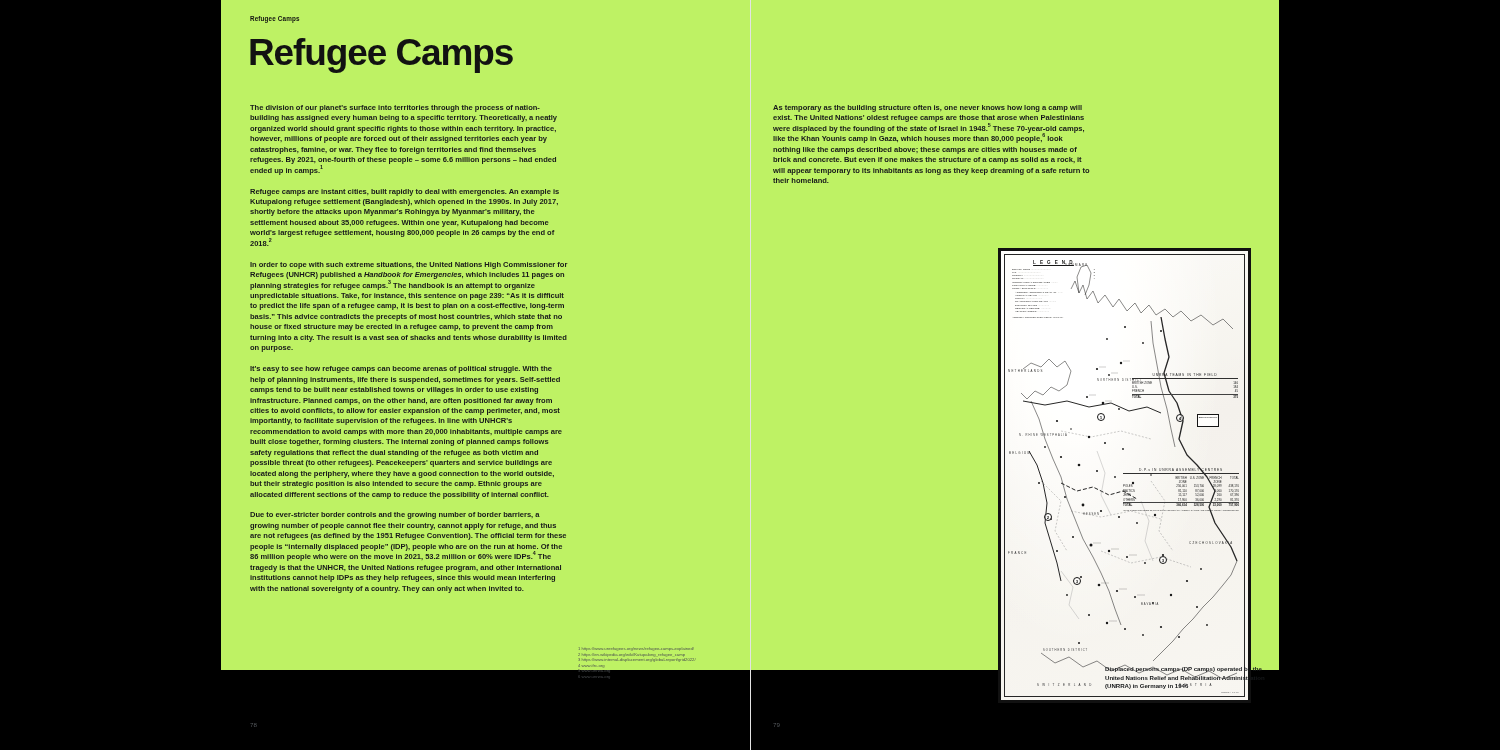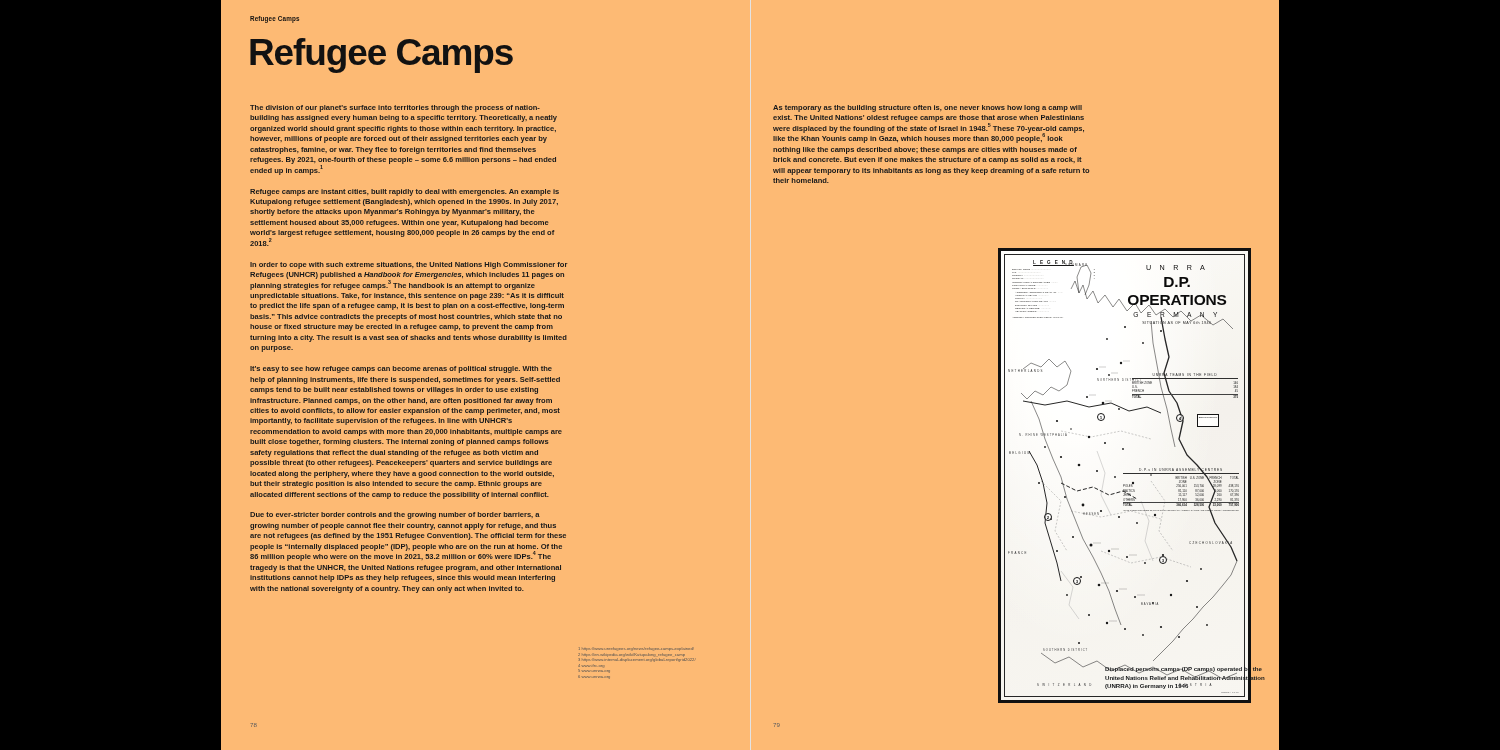--- a/index.html
+++ b/index.html
@@ -15,22 +15,22 @@
     background: #000;
   }
   
   .bar-left  { position:absolute; left:0;    top:0; width:221px; height:750px; background:#000; }
   .bar-right { position:absolute; right:0;   top:0; width:221px; height:750px; background:#000; }
 
   
   .spread {
     position: absolute;
     left: 221px; top: 0;
-    width: 1058px; height: 750px;
-    background: #fdba74;
+    width: 1058px; height: 670px;
+    background: #bef264;
   }
   .gutter {
     position: absolute;
     left: 529px; top: 0;
     width: 1px; height: 750px;
     background: #e3e3e3;
   }
 
   
   .page-left  { position:absolute; left:0;   top:0; width:529px; height:750px; }
@@ -456,26 +456,20 @@
               <span>REGIONAL CENTRE</span>
               <span class="dots">..............</span>
             </div>
             <div class="legend-row legend-sub">
               <span>HEADQUARTERS</span>
               <span class="dots">................</span>
             </div>
             <div class="legend-note">ASSEMBLY CENTRES OPERATED BY MILITARY</div>
           </div>
 
-          <div class="map-title-block">
-            <div class="mt-unrra">U N R R A</div>
-            <div class="mt-main">D.P. OPERATIONS</div>
-            <div class="mt-germ">G E R M A N Y</div>
-            <div class="mt-sit">SITUATION AS OF MAY 6th 1946</div>
-          </div>
 
           <div class="map-table table-teams">
             <div class="mt-caption">UNRRA  TEAMS  IN  THE  FIELD</div>
             <div class="mt-row">
               <span class="lbl">BRITISH ZONE</span>
               <span class="v">146</span>
             </div>
             <div class="mt-row">
               <span class="lbl">U.S.</span>
               <span class="v">184</span>

